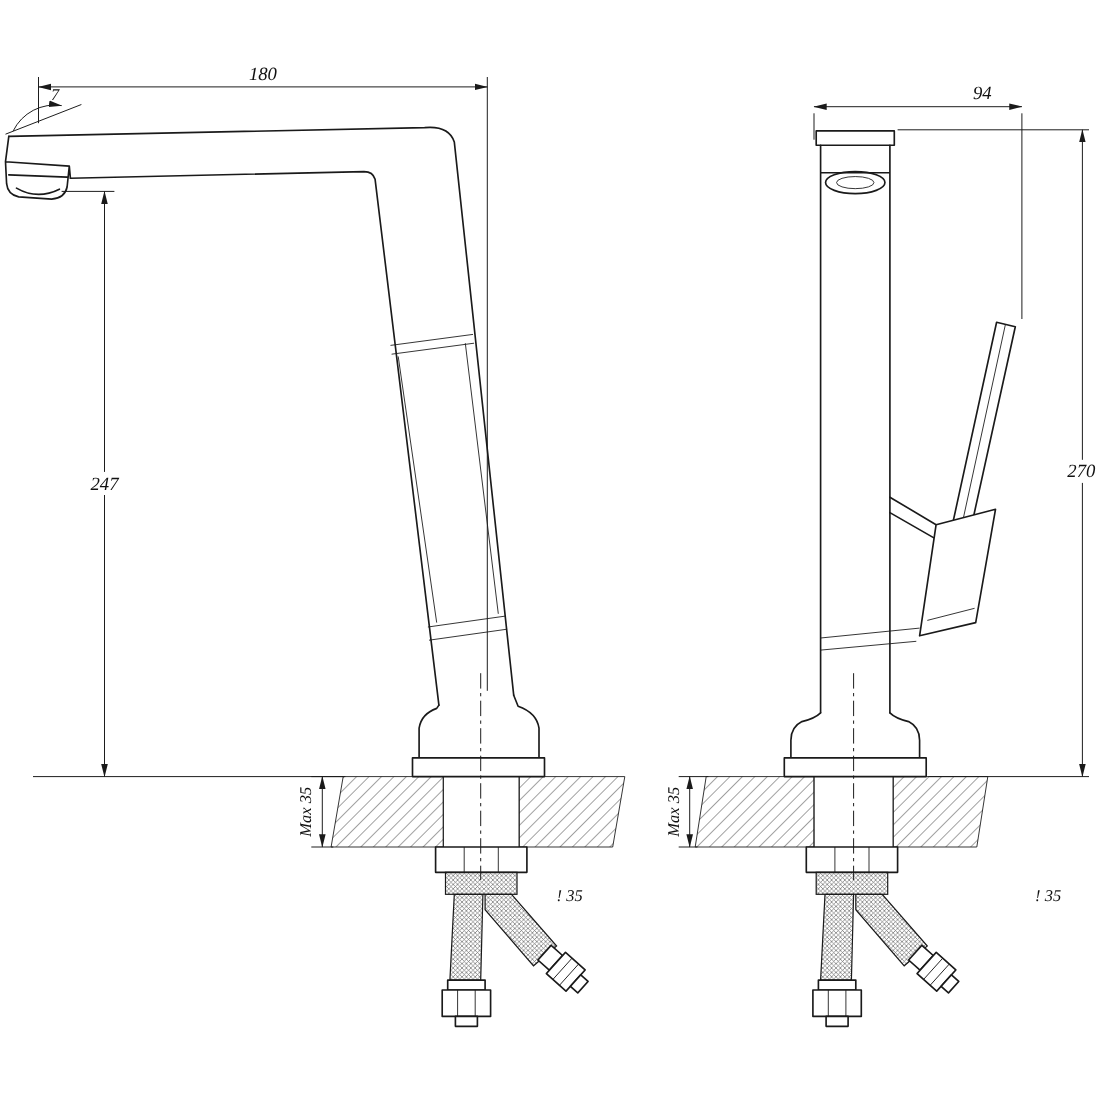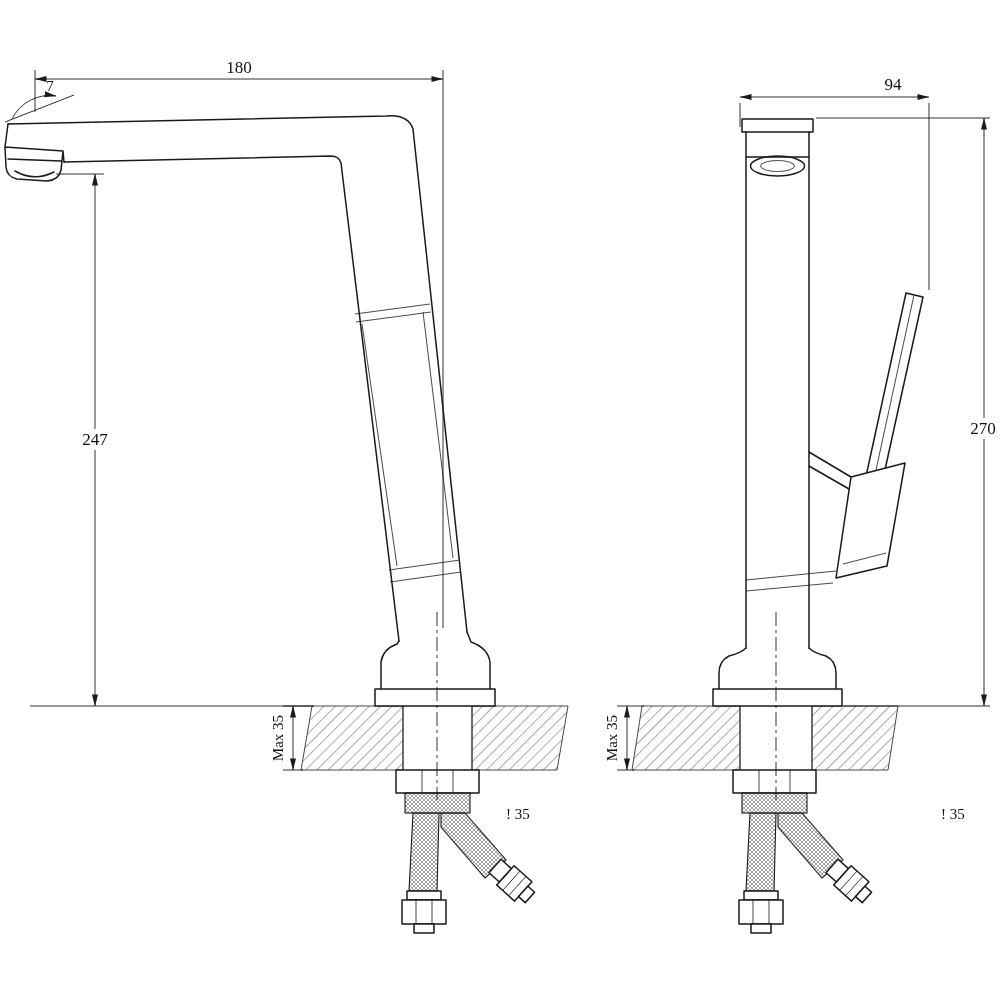--- a/index.html
+++ b/index.html
@@ -1,16 +1,16 @@
 <!DOCTYPE html>
 <html><head>
 <meta charset="utf-8">
 <style>
   html,body{margin:0;padding:0;background:#ffffff;}
-  .canvas{position:relative;width:1000px;height:1000px;background:#ffffff;overflow:hidden;}
+  .canvas{position:relative;width:1000px;height:1000px;background:#ffffff;overflow:hidden;font-style:italic;}
   svg{display:block;}
   .obj{stroke:#1a1a1a;stroke-width:1.5;fill:none;stroke-linejoin:round;stroke-linecap:round;}
   .objf{stroke:#1a1a1a;stroke-width:1.5;fill:#ffffff;stroke-linejoin:round;}
   .dim{stroke:#1a1a1a;stroke-width:0.9;fill:none;}
   .thin{stroke:#1a1a1a;stroke-width:0.8;fill:none;}
   .cl{stroke:#1a1a1a;stroke-width:0.9;stroke-dasharray:14 4 3 4;fill:none;}
   .hatchfill{fill:url(#hatch);stroke:none;}
   .meshfill{fill:url(#mesh);stroke:#1a1a1a;stroke-width:1.1;}
   text.dimtxt{font-family:"Liberation Serif",serif;font-size:17px;fill:#111111;}
   text.small{font-size:15px;}

